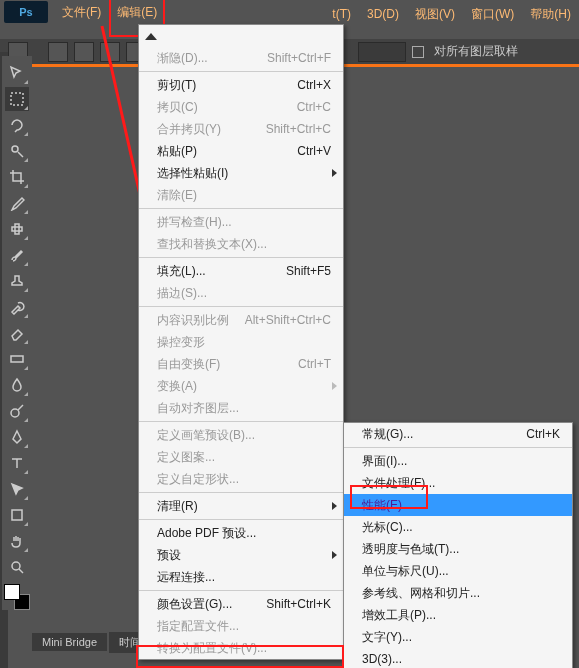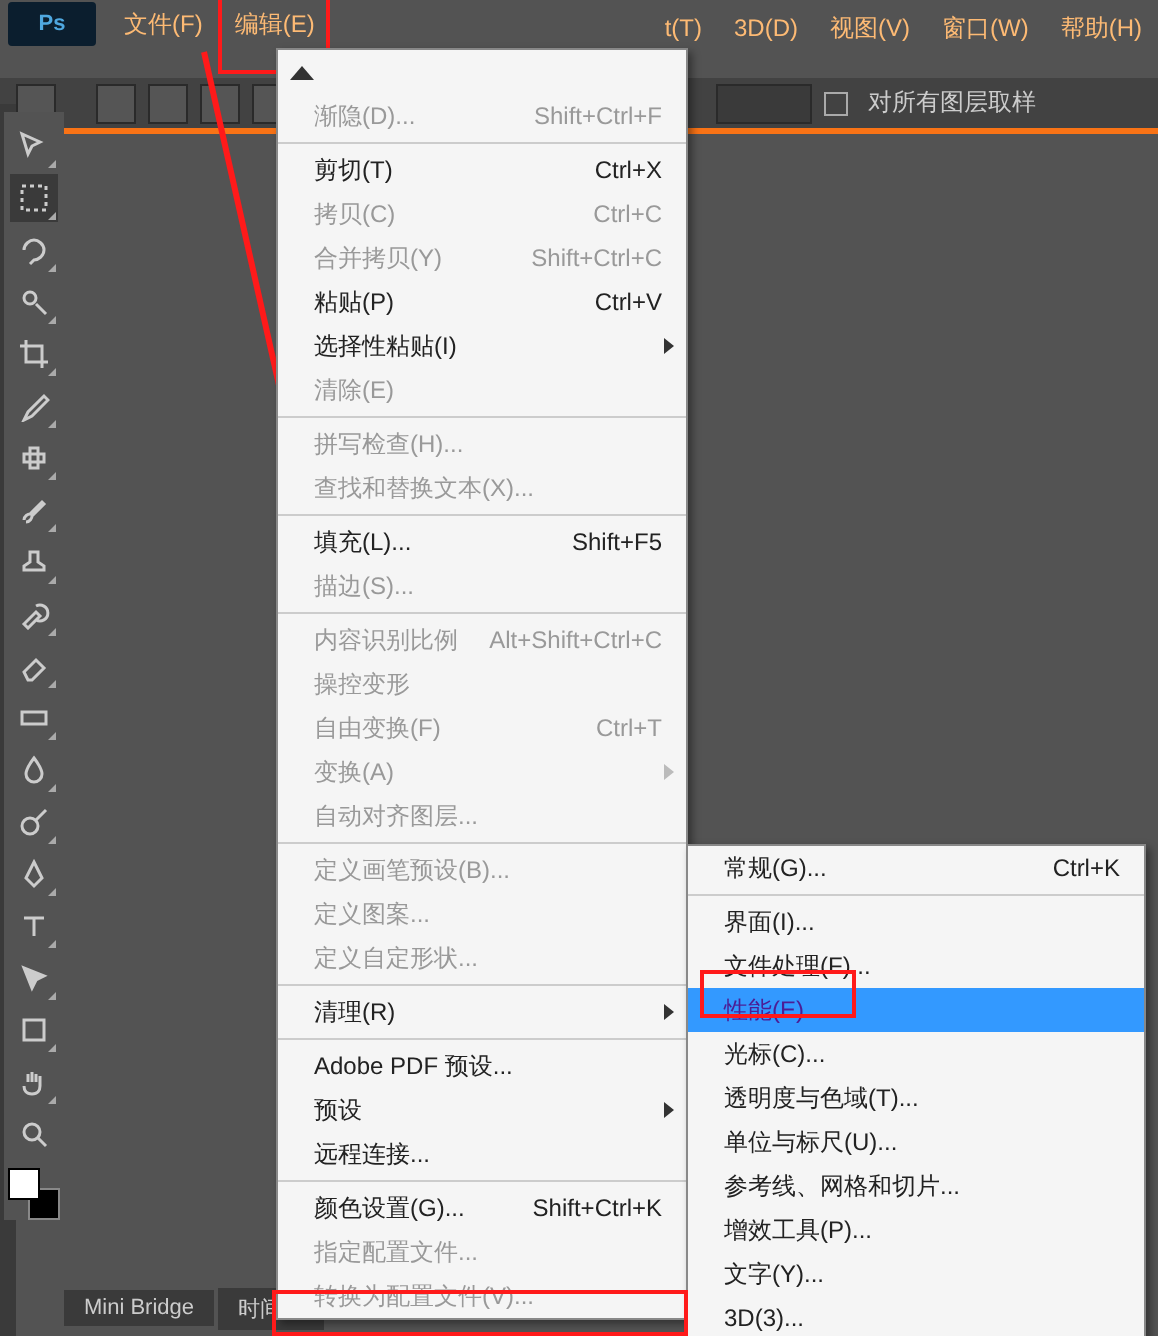--- a/index.html
+++ b/index.html
@@ -30,21 +30,21 @@
   .dd-short { color:inherit; }
   .dd-sep { height:1px; background:#ccc; margin:2px 0; }
   .dd-arrow { position:absolute; right:6px; width:0; height:0; border-top:4px solid transparent; border-bottom:4px solid transparent; border-left:5px solid #333; }
   .dd-row.disabled .dd-arrow { border-left-color:#bbb; }
   .up-tri { width:0; height:0; border-left:6px solid transparent; border-right:6px solid transparent; border-bottom:7px solid #333; position:absolute; left:6px; top:8px; }
   .submenu { position:absolute; left:343px; top:422px; width:230px; background:#f5f5f5; border:1px solid #888; box-shadow:2px 2px 4px rgba(0,0,0,.4); z-index:11; color:#222; }
   .sub-row { display:flex; align-items:center; height:22px; padding:0 12px 0 18px; }
   .sub-row.selected { background:#3399ff; color:#4c1d95; }
   .red-box-perf { position:absolute; left:350px; top:485px; width:78px; height:24px; border:2px solid #ff1a1a; z-index:12; pointer-events:none; }
   .red-box-prefs { position:absolute; left:136px; top:645px; width:208px; height:23px; border:2px solid #ff1a1a; z-index:12; pointer-events:none; }
-  .bottom-tabs { position:absolute; left:32px; bottom:4px; height:20px; display:flex; align-items:center; gap:2px; }
+  .bottom-tabs { position:absolute; left:32px; bottom:16px; height:20px; display:flex; align-items:center; gap:2px; }
   .tab { background:#3a3a3a; color:#ccc; padding:3px 10px; font-size:11px; }
   svg.arrow { position:absolute; z-index:9; pointer-events:none; }
 </style>
 </head>
 <body>
 
 <div class="menubar">
   <div class="ps-logo">Ps</div>
   <div class="menu-item">文件(F)</div>
   <div class="menu-item highlight">编辑(E)</div>

